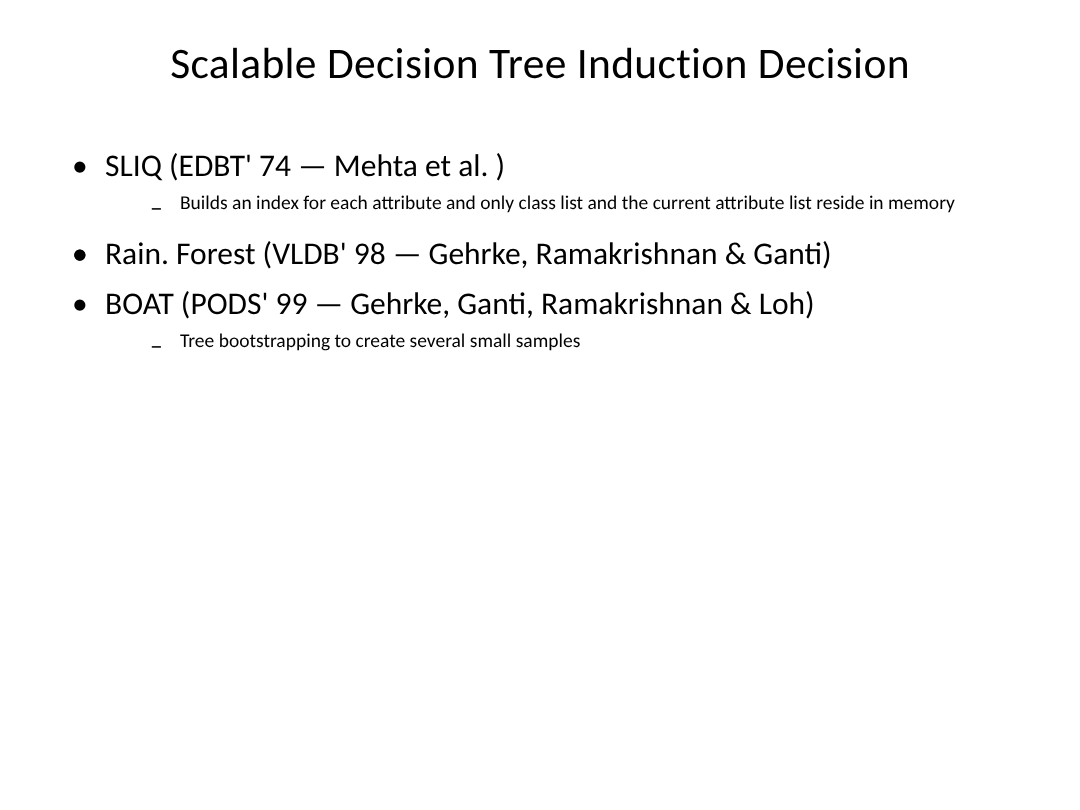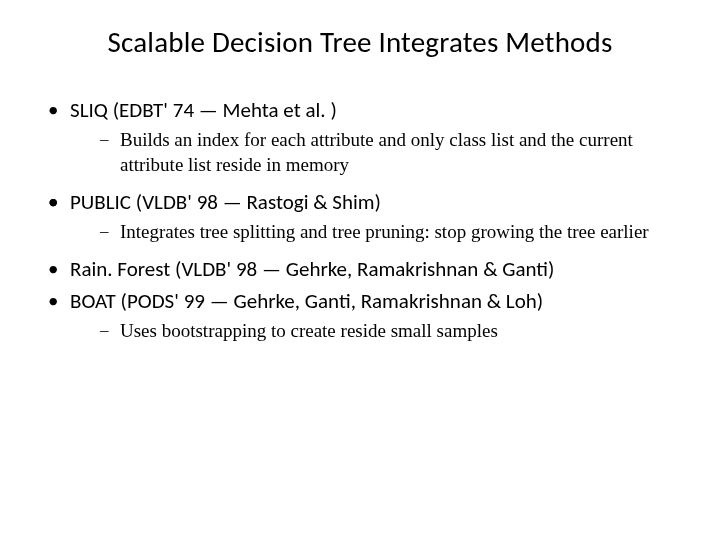--- a/index.html
+++ b/index.html
@@ -44,59 +44,52 @@
     font-size: 21px;
     color: #000;
   }
   ul.lvl2 {
     list-style: none;
     margin: 4px 0 10px 0;
     padding: 0 0 0 30px;
   }
   ul.lvl2 > li {
     position: relative;
-    font-size: 19px;
+    font-size: 13px;
     line-height: 1.3;
     padding-left: 20px;
     margin: 0 0 6px 0;
-    font-family: Liberation Serif, serif;
   }
   ul.lvl2 > li::before {
     content: "–";
     position: absolute;
     left: 0;
     top: 0;
     font-size: 17px;
     color: #000;
   }
 </style>
 </head>
 <body>
 
 <div class="slide">
-  <div class="title">Scalable Decision Tree Integrates Methods</div>
+  <div class="title">Scalable Decision Tree Induction Decision</div>
 
   <ul class="lvl1">
     <li>
       <span>SLIQ (EDBT' 74 — Mehta et al. )</span>
       <ul class="lvl2">
         <li>Builds an index for each attribute and only class list and the current attribute list reside in memory</li>
       </ul>
     </li>
     <li>
     </li>
     <li>
-      <span>PUBLIC (VLDB' 98 — Rastogi &amp; Shim)</span>
-      <ul class="lvl2">
-        <li>Integrates tree splitting and tree pruning: stop growing the tree earlier</li>
-      </ul>
-    </li>
-    <li>
       <span>Rain. Forest (VLDB' 98 — Gehrke, Ramakrishnan &amp; Ganti)</span>
     </li>
     <li>
       <span>BOAT (PODS' 99 — Gehrke, Ganti, Ramakrishnan &amp; Loh)</span>
       <ul class="lvl2">
-        <li>Uses bootstrapping to create reside small samples</li>
+        <li>Tree bootstrapping to create several small samples</li>
       </ul>
     </li>
   </ul>
 </div>
 
 </body></html>

